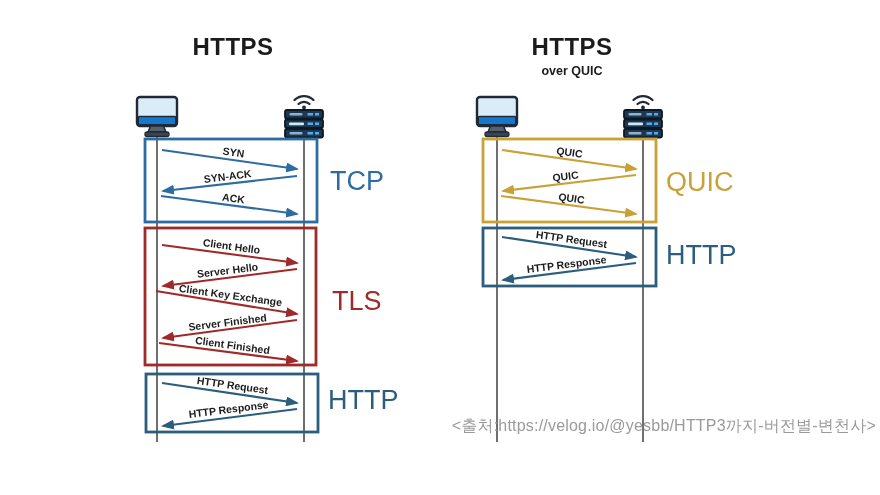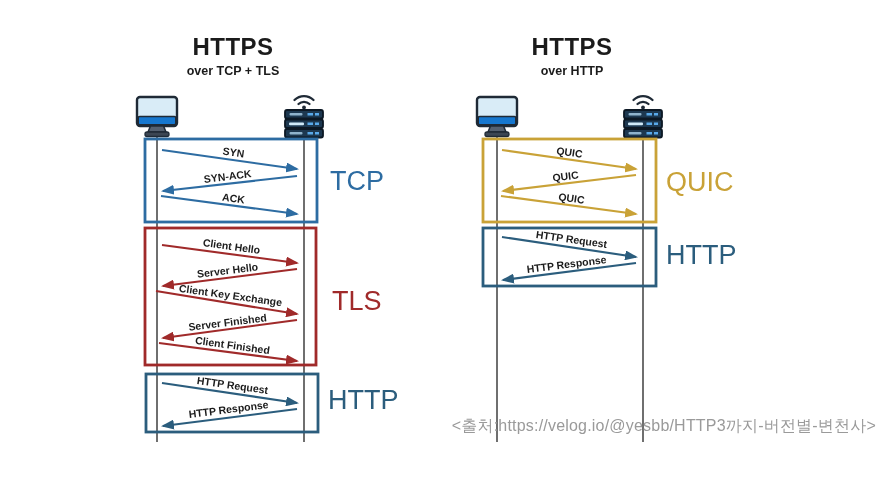--- a/index.html
+++ b/index.html
@@ -35,26 +35,25 @@
   }
   .side-label { font-family:"Liberation Sans", sans-serif; font-size:27px; }
 </style>
 </head>
 <body>
 
 <div class="canvas">
 
   <div class="title-block left">
     <div class="title">HTTPS</div>
-    <div class="subtitle">over TCP + TLS</div>
   </div>
 
   <div class="title-block right">
     <div class="title">HTTPS</div>
-    <div class="subtitle">over HTTP</div>
+    <div class="subtitle">over QUIC</div>
   </div>
 
   <svg class="diagram-svg" width="880" height="495" viewBox="0 0 880 495">
     <defs>
       <marker id="arrow-tcp" markerUnits="userSpaceOnUse" markerWidth="13" markerHeight="10" refX="11" refY="5" orient="auto">
         <path d="M0,0 L13,5 L0,10 Z" class="fill-tcp"></path>
       </marker>
       <marker id="arrow-tls" markerUnits="userSpaceOnUse" markerWidth="13" markerHeight="10" refX="11" refY="5" orient="auto">
         <path d="M0,0 L13,5 L0,10 Z" class="fill-tls"></path>
       </marker>

